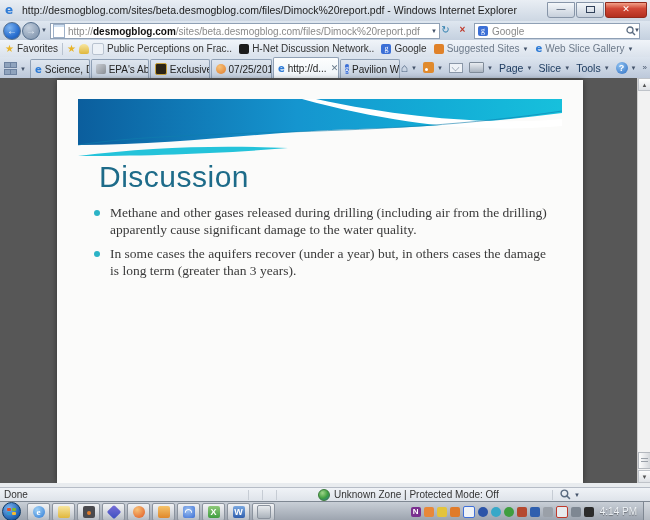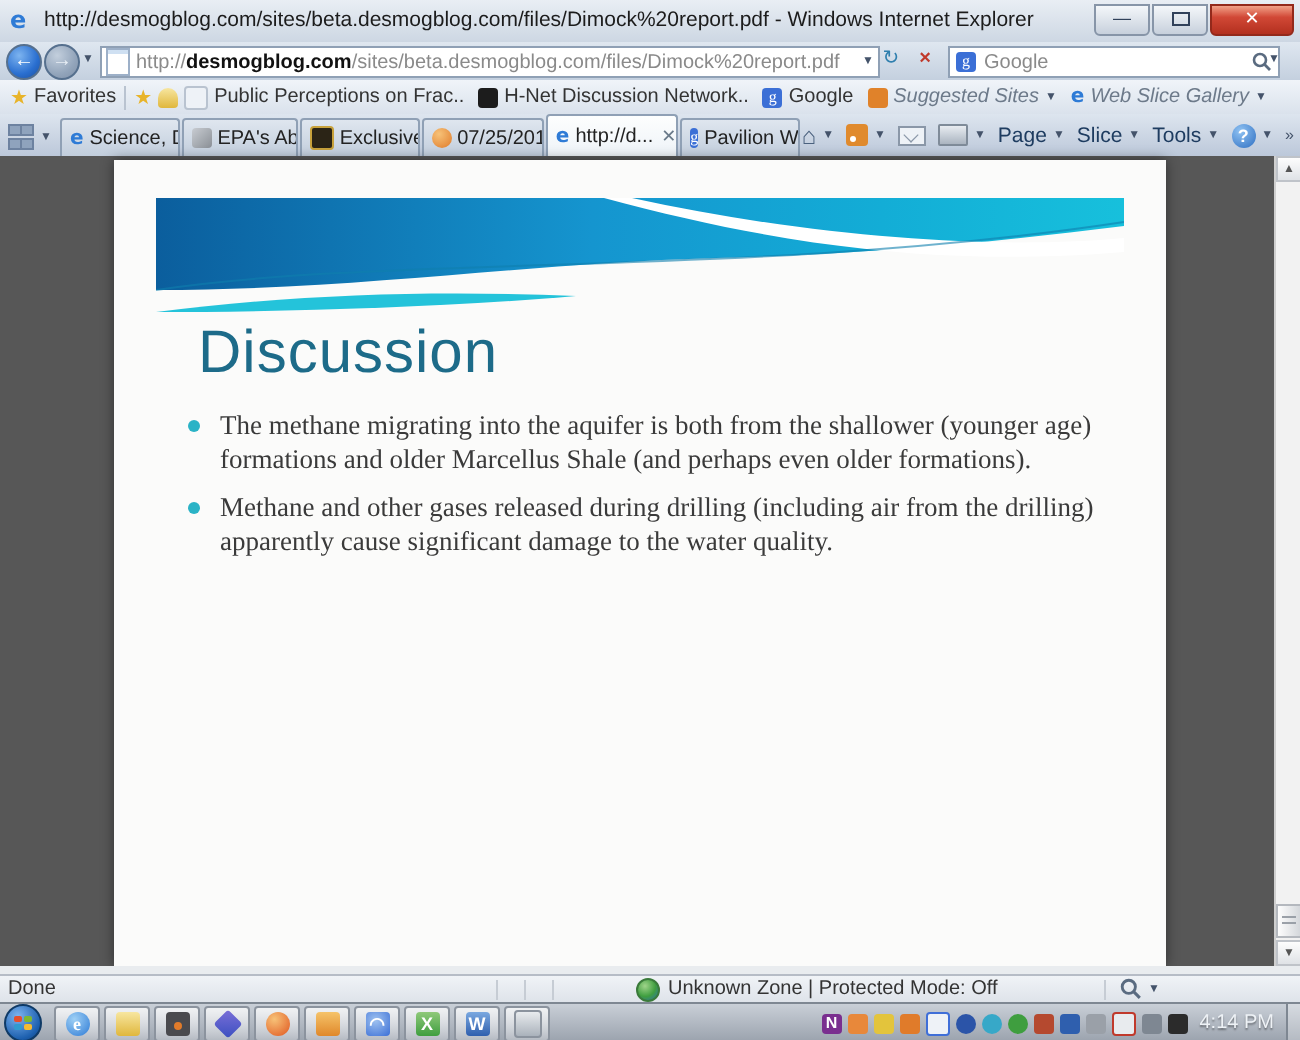--- a/index.html
+++ b/index.html
@@ -41,21 +41,21 @@
   .magsvg{display:block;}
   #searchdrop{left:634px;top:6px;font-size:6px;color:#44536a;position:absolute;}
   
   #favbar{left:0;top:40px;width:650px;height:17px;background:linear-gradient(#f0f4f9,#dae2ec);
     display:flex;align-items:center;font-size:10px;color:#333;}
   .star{color:#e8b42a;font-size:10px;margin:0 3px 0 5px;}
   .favsep{width:1px;height:12px;background:#b9c3d0;margin:0 4px;}
   .favitem{display:flex;align-items:center;margin-right:7px;white-space:nowrap;}
   .fic{width:10px;height:10px;margin-right:3px;border-radius:2px;}
   .drop{font-size:6px;color:#44536a;margin-left:3px;}
-  .fgray{color:#6d7a8a;font-style:italic;}
+  .fgray{color:#6d7a8a;}
   
   #tabbar{left:0;top:57px;width:650px;height:21px;background:linear-gradient(#dde5ef,#bcc8da);
     display:flex;align-items:flex-end;}
   #quicktabs{display:flex;align-items:center;margin:0 4px 3px 4px;}
   .grid4{display:grid;grid-template-columns:5px 5px;grid-gap:1px;margin-right:2px;}
   .grid4 span{width:5px;height:4px;background:#8fa3bd;border:1px solid #6d82a0;}
   .tab{height:18px;display:flex;align-items:center;padding:0 4px;margin-right:1px;
     border:1px solid #8fa0b5;border-bottom:none;border-radius:2px 2px 0 0;
     background:linear-gradient(#dfe6ef,#c2cedd);font-size:10px;color:#222;white-space:nowrap;overflow:hidden;}
   .tab.active{background:linear-gradient(#fdfefe,#eef3f8);height:20px;}
@@ -277,25 +277,25 @@
         </defs>
         <path d="M0,0 H484 V14 C420,22 360,28 280,30 C180,33 100,46 0,46 Z" fill="url(#g1)"></path>
         <path d="M238,0 C330,20 420,26 484,20 L484,27 C400,34 320,26 224,0 Z" fill="#ffffff"></path>
         <path d="M0,46 C120,28 300,40 484,12" fill="none" stroke="#0f7fae" stroke-width="1" opacity="0.6"></path>
         <path d="M0,57 C70,48 140,46 210,49 C140,55 60,57 0,57 Z" fill="#24c3da"></path>
       </svg>
       <div id="slidetitle">Discussion</div>
       <div id="bullets">
         <div class="brow">
             <span class="bdot"></span>
-            <span class="btxt">The methane migrating into the aquifer is both from the shallower (younger age) formations and older Marcellus Shale (and perhaps even older formations).</span>
+            <span class="btxt">Methane and other gases released during drilling (including air from the drilling) apparently cause significant damage to the water quality.</span>
           </div>
         <div class="brow">
             <span class="bdot"></span>
-            <span class="btxt">Methane and other gases released during drilling (including air from the drilling) apparently cause significant damage to the water quality.</span>
+            <span class="btxt">In some cases the aquifers recover (under a year) but, in others cases the damage is long term (greater than 3 years).</span>
           </div>
       </div>
     </div>
     <div id="vscroll">
       <span class="sbtn" style="top:0;">▲</span>
       <span id="sthumb">
           <i></i>
         </span>
       <span class="sbtn" style="bottom:0;">▼</span>
     </div>

